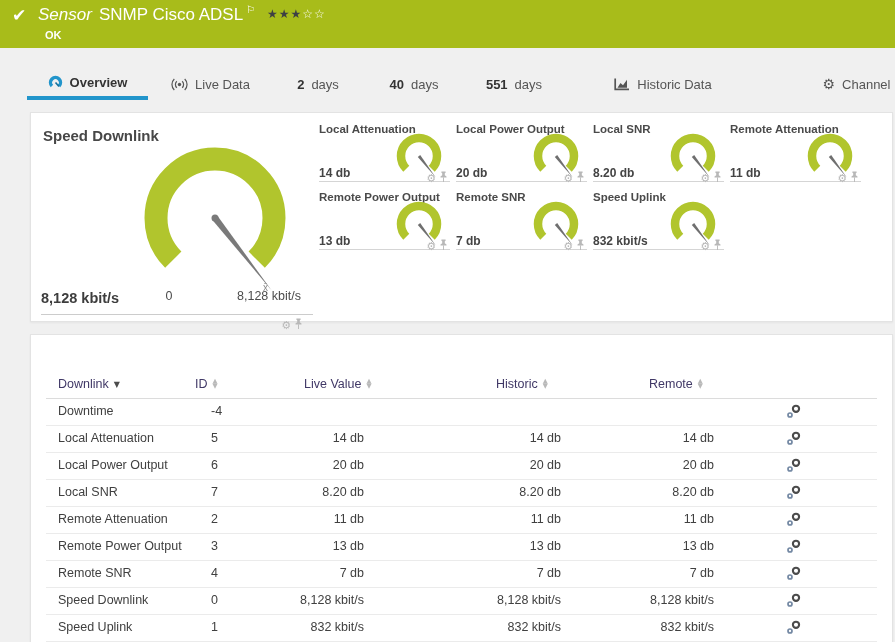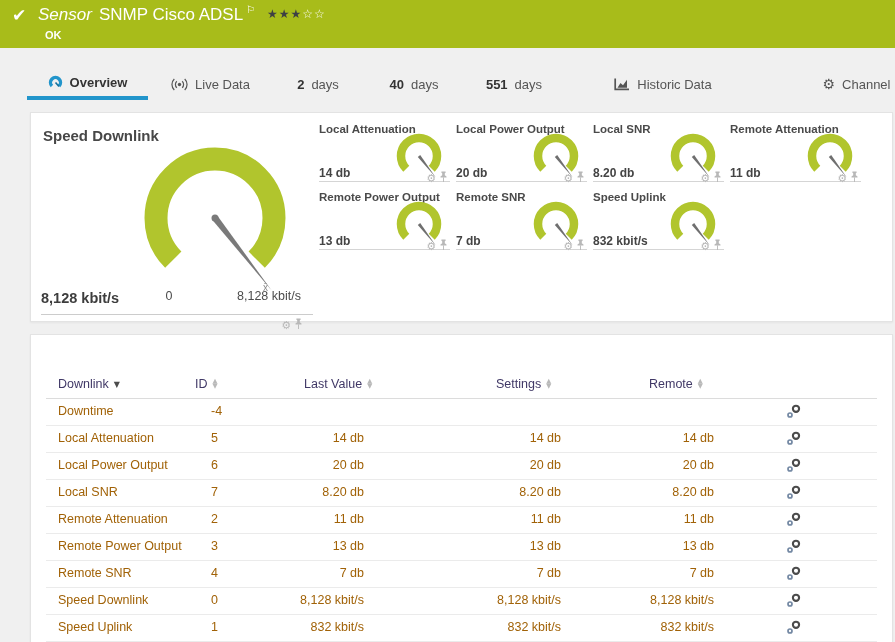--- a/index.html
+++ b/index.html
@@ -45,21 +45,21 @@
   .sg-underline{position:absolute;left:0;right:0;top:58px;height:1px;background:#d5d5d5}
   .sg-icons{position:absolute;right:2px;top:45px;z-index:2}
   .sg-icons .gear-sm,.mg-icons .gear-sm{font-size:11px;color:#b8b8b8;font-family:"DejaVu Sans",sans-serif;cursor:pointer}
   .sg-icons svg,.mg-icons svg{cursor:pointer;vertical-align:-1px;margin-left:3px}
   
   .th{position:absolute;top:42px;font-size:12.5px;color:#403866;display:flex;align-items:center;gap:5px;cursor:pointer}
   .sorticons{display:flex;flex-direction:column;font-size:6.5px;line-height:5px;color:#b9b9b9;font-family:"DejaVu Sans",sans-serif}
   .sort-single{font-size:8px;color:#4c4c4c;font-family:"DejaVu Sans",sans-serif}
   .thline{position:absolute;left:15px;right:15px;top:63px;height:1px;background:#dcdcdc}
   .trow{position:absolute;left:15px;right:15px;height:27px;border-bottom:1px solid #ebebeb;
-        font-size:12.5px;color:#a16207;cursor:pointer}
+        font-size:12.5px;color:#404040;cursor:pointer}
   .trow>div{position:absolute;top:0;line-height:26px;white-space:nowrap}
   .c-ch{left:12px;width:160px}
   .c-id{left:165px;width:45px}
   .c-last{left:218px;width:100px;text-align:right}
   .c-min{left:415px;width:100px;text-align:right}
   .c-max{left:568px;width:100px;text-align:right}
   .c-set{position:absolute;left:740px;top:6px;cursor:pointer;line-height:0}
 </style>
 </head>
 <body>
@@ -232,28 +232,28 @@
     <span class="sort-single">▼</span>
   </div>
   <div class="th" style="left:164px">
     <span>ID</span>
     <span class="sorticons">
         <span>▲</span>
         <span>▼</span>
       </span>
   </div>
   <div class="th" style="left:273px">
-    <span>Last Value</span>
+    <span>Live Value</span>
     <span class="sorticons">
         <span>▲</span>
         <span>▼</span>
       </span>
   </div>
   <div class="th" style="left:465px">
-    <span>Settings</span>
+    <span>Historic</span>
     <span class="sorticons">
         <span>▲</span>
         <span>▼</span>
       </span>
   </div>
   <div class="th" style="left:618px">
     <span>Remote</span>
     <span class="sorticons">
         <span>▲</span>
         <span>▼</span>

